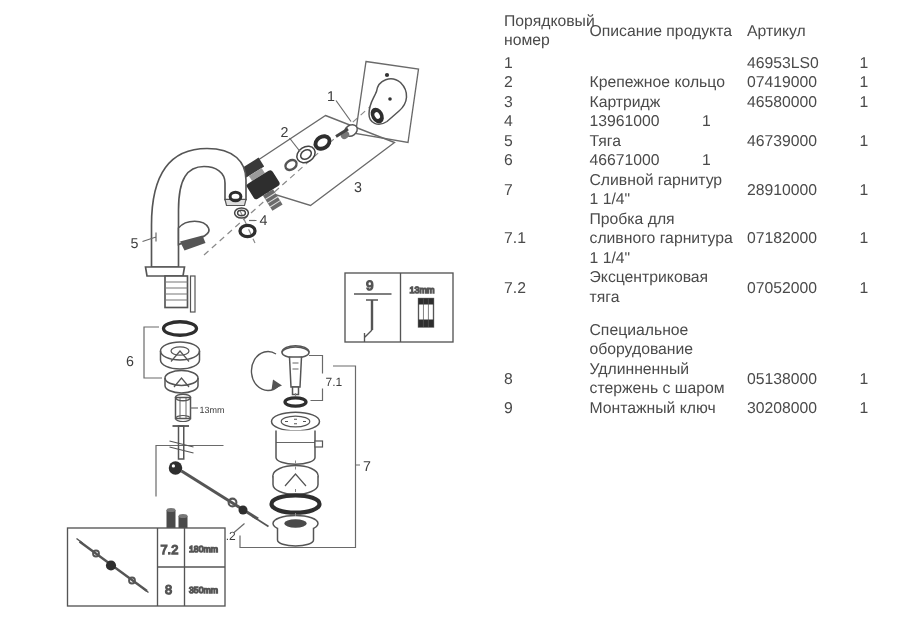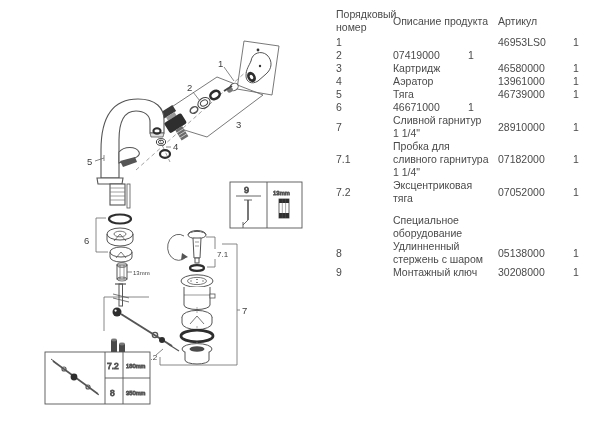--- a/index.html
+++ b/index.html
@@ -221,32 +221,32 @@
     </div>
 
     <div class="trow">
       <div class="c-num">1</div>
       <div class="c-desc"></div>
       <div class="c-art">46953LS0</div>
       <div class="c-qty">1</div>
     </div>
     <div class="trow">
       <div class="c-num">2</div>
+      <div class="c-desc">Крепежное кольцо</div>
       <div class="c-art">07419000</div>
       <div class="c-qty">1</div>
     </div>
     <div class="trow">
       <div class="c-num">3</div>
       <div class="c-desc">Картридж</div>
       <div class="c-art">46580000</div>
       <div class="c-qty">1</div>
     </div>
     <div class="trow">
       <div class="c-num">4</div>
-      <div class="c-desc">Аэратор</div>
       <div class="c-art">13961000</div>
       <div class="c-qty">1</div>
     </div>
     <div class="trow">
       <div class="c-num">5</div>
       <div class="c-desc">Тяга</div>
       <div class="c-art">46739000</div>
       <div class="c-qty">1</div>
     </div>
     <div class="trow">

